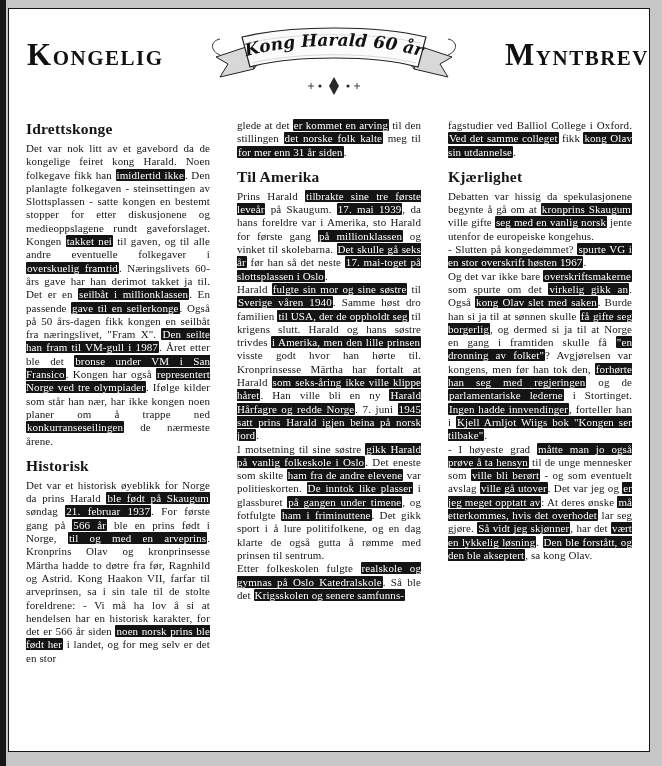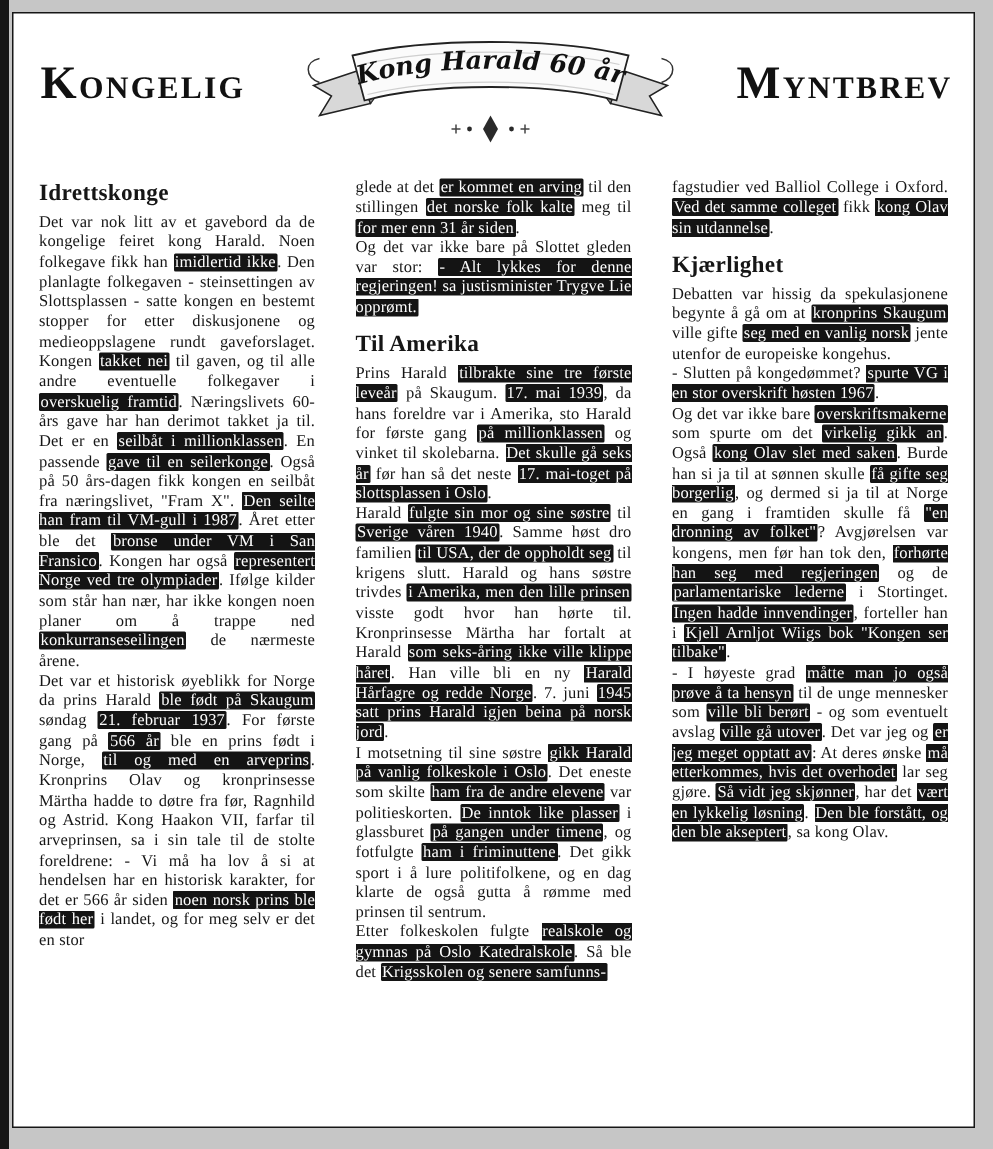--- a/index.html
+++ b/index.html
@@ -20,21 +20,21 @@
     width: 642px; height: 744px;
     background: #ffffff;
     border: 1.5px solid #161616;
     box-sizing: border-box;
   }
   
   .header {
     display: flex;
     align-items: flex-start;
     justify-content: space-between;
-    padding: 14px 14px 0 18px;
+    padding: 14px 0 0 18px;
     height: 96px;
     box-sizing: border-box;
   }
   .masthead {
     margin: 14px 0 0 0;
     font-family: "Liberation Serif", serif;
     font-weight: 700;
     font-size: 21px;
     letter-spacing: 1.5px;
     color: #111;
@@ -130,25 +130,25 @@
       </svg>
     </div>
 
     <h1 class="masthead">MYNTBREV</h1>
   </div>
 
   <div class="columns">
       <div class="col">
         <h2>Idrettskonge</h2>
         <p>Det var nok litt av et gavebord da de kongelige feiret kong Harald. Noen folkegave fikk han <span class="hl">imidlertid ikke</span>. Den planlagte folkegaven - steinsettingen av Slottsplassen - satte kongen en bestemt stopper for etter diskusjonene og medieoppslagene rundt gaveforslaget. Kongen <span class="hl">takket nei</span> til gaven, og til alle andre eventuelle folkegaver i <span class="hl">overskuelig framtid</span>. Næringslivets 60-års gave har han derimot takket ja til. Det er en <span class="hl">seilbåt i millionklassen</span>. En passende <span class="hl">gave til en seilerkonge</span>. Også på 50 års-dagen fikk kongen en seilbåt fra næringslivet, "Fram X". <span class="hl">Den seilte han fram til VM-gull i 1987</span>. Året etter ble det <span class="hl">bronse under VM i San Fransico</span>. Kongen har også <span class="hl">representert Norge ved tre olympiader</span>. Ifølge kilder som står han nær, har ikke kongen noen planer om å trappe ned <span class="hl">konkurranseseilingen</span> de nærmeste årene.</p>
+        <h2>Historisk</h2>
         <p>Det var et historisk øyeblikk for Norge da prins Harald <span class="hl">ble født på Skaugum</span> søndag <span class="hl">21. februar 1937</span>. For første gang på <span class="hl">566 år</span> ble en prins født i Norge, <span class="hl">til og med en arveprins</span>. Kronprins Olav og kronprinsesse Märtha hadde to døtre fra før, Ragnhild og Astrid. Kong Haakon VII, farfar til arveprinsen, sa i sin tale til de stolte foreldrene: - Vi må ha lov å si at hendelsen har en historisk karakter, for det er 566 år siden <span class="hl">noen norsk prins ble født her</span> i landet, og for meg selv er det en stor</p>
       </div>
       <div class="col">
         <p>glede at det <span class="hl">er kommet en arving</span> til den stillingen <span class="hl">det norske folk kalte</span> meg til <span class="hl">for mer enn 31 år siden</span>.</p>
-        <p>Og det var ikke bare på Slottet gleden var stor: <span class="hl">- Alt lykkes for denne regjeringen! sa justisminister Trygve Lie opprømt.</span></p>
         <h2>Til Amerika</h2>
         <p>Prins Harald <span class="hl">tilbrakte sine tre første leveår</span> på Skaugum. <span class="hl">17. mai 1939</span>, da hans foreldre var i Amerika, sto Harald for første gang <span class="hl">på millionklassen</span> og vinket til skolebarna. <span class="hl">Det skulle gå seks år</span> før han så det neste <span class="hl">17. mai-toget på slottsplassen i Oslo</span>.</p>
         <p>Harald <span class="hl">fulgte sin mor og sine søstre</span> til <span class="hl">Sverige våren 1940</span>. Samme høst dro familien <span class="hl">til USA, der de oppholdt seg</span> til krigens slutt. Harald og hans søstre trivdes <span class="hl">i Amerika, men den lille prinsen</span> visste godt hvor han hørte til. Kronprinsesse Märtha har fortalt at Harald <span class="hl">som seks-åring ikke ville klippe håret</span>. Han ville bli en ny <span class="hl">Harald Hårfagre og redde Norge</span>. 7. juni <span class="hl">1945 satt prins Harald igjen beina på norsk jord</span>.</p>
         <p>I motsetning til sine søstre <span class="hl">gikk Harald på vanlig folkeskole i Oslo</span>. Det eneste som skilte <span class="hl">ham fra de andre elevene</span> var politieskorten. <span class="hl">De inntok like plasser</span> i glassburet <span class="hl">på gangen under timene</span>, og fotfulgte <span class="hl">ham i friminuttene</span>. Det gikk sport i å lure politifolkene, og en dag klarte de også gutta å rømme med prinsen til sentrum.</p>
         <p>Etter folkeskolen fulgte <span class="hl">realskole og gymnas på Oslo Katedralskole</span>. Så ble det <span class="hl">Krigsskolen og senere samfunns-</span></p>
       </div>
       <div class="col">
         <p>fagstudier ved Balliol College i Oxford. <span class="hl">Ved det samme colleget</span> fikk <span class="hl">kong Olav sin utdannelse</span>.</p>
         <h2>Kjærlighet</h2>
         <p>Debatten var hissig da spekulasjonene begynte å gå om at <span class="hl">kronprins Skaugum</span> ville gifte <span class="hl">seg med en vanlig norsk</span> jente utenfor de europeiske kongehus.</p>

